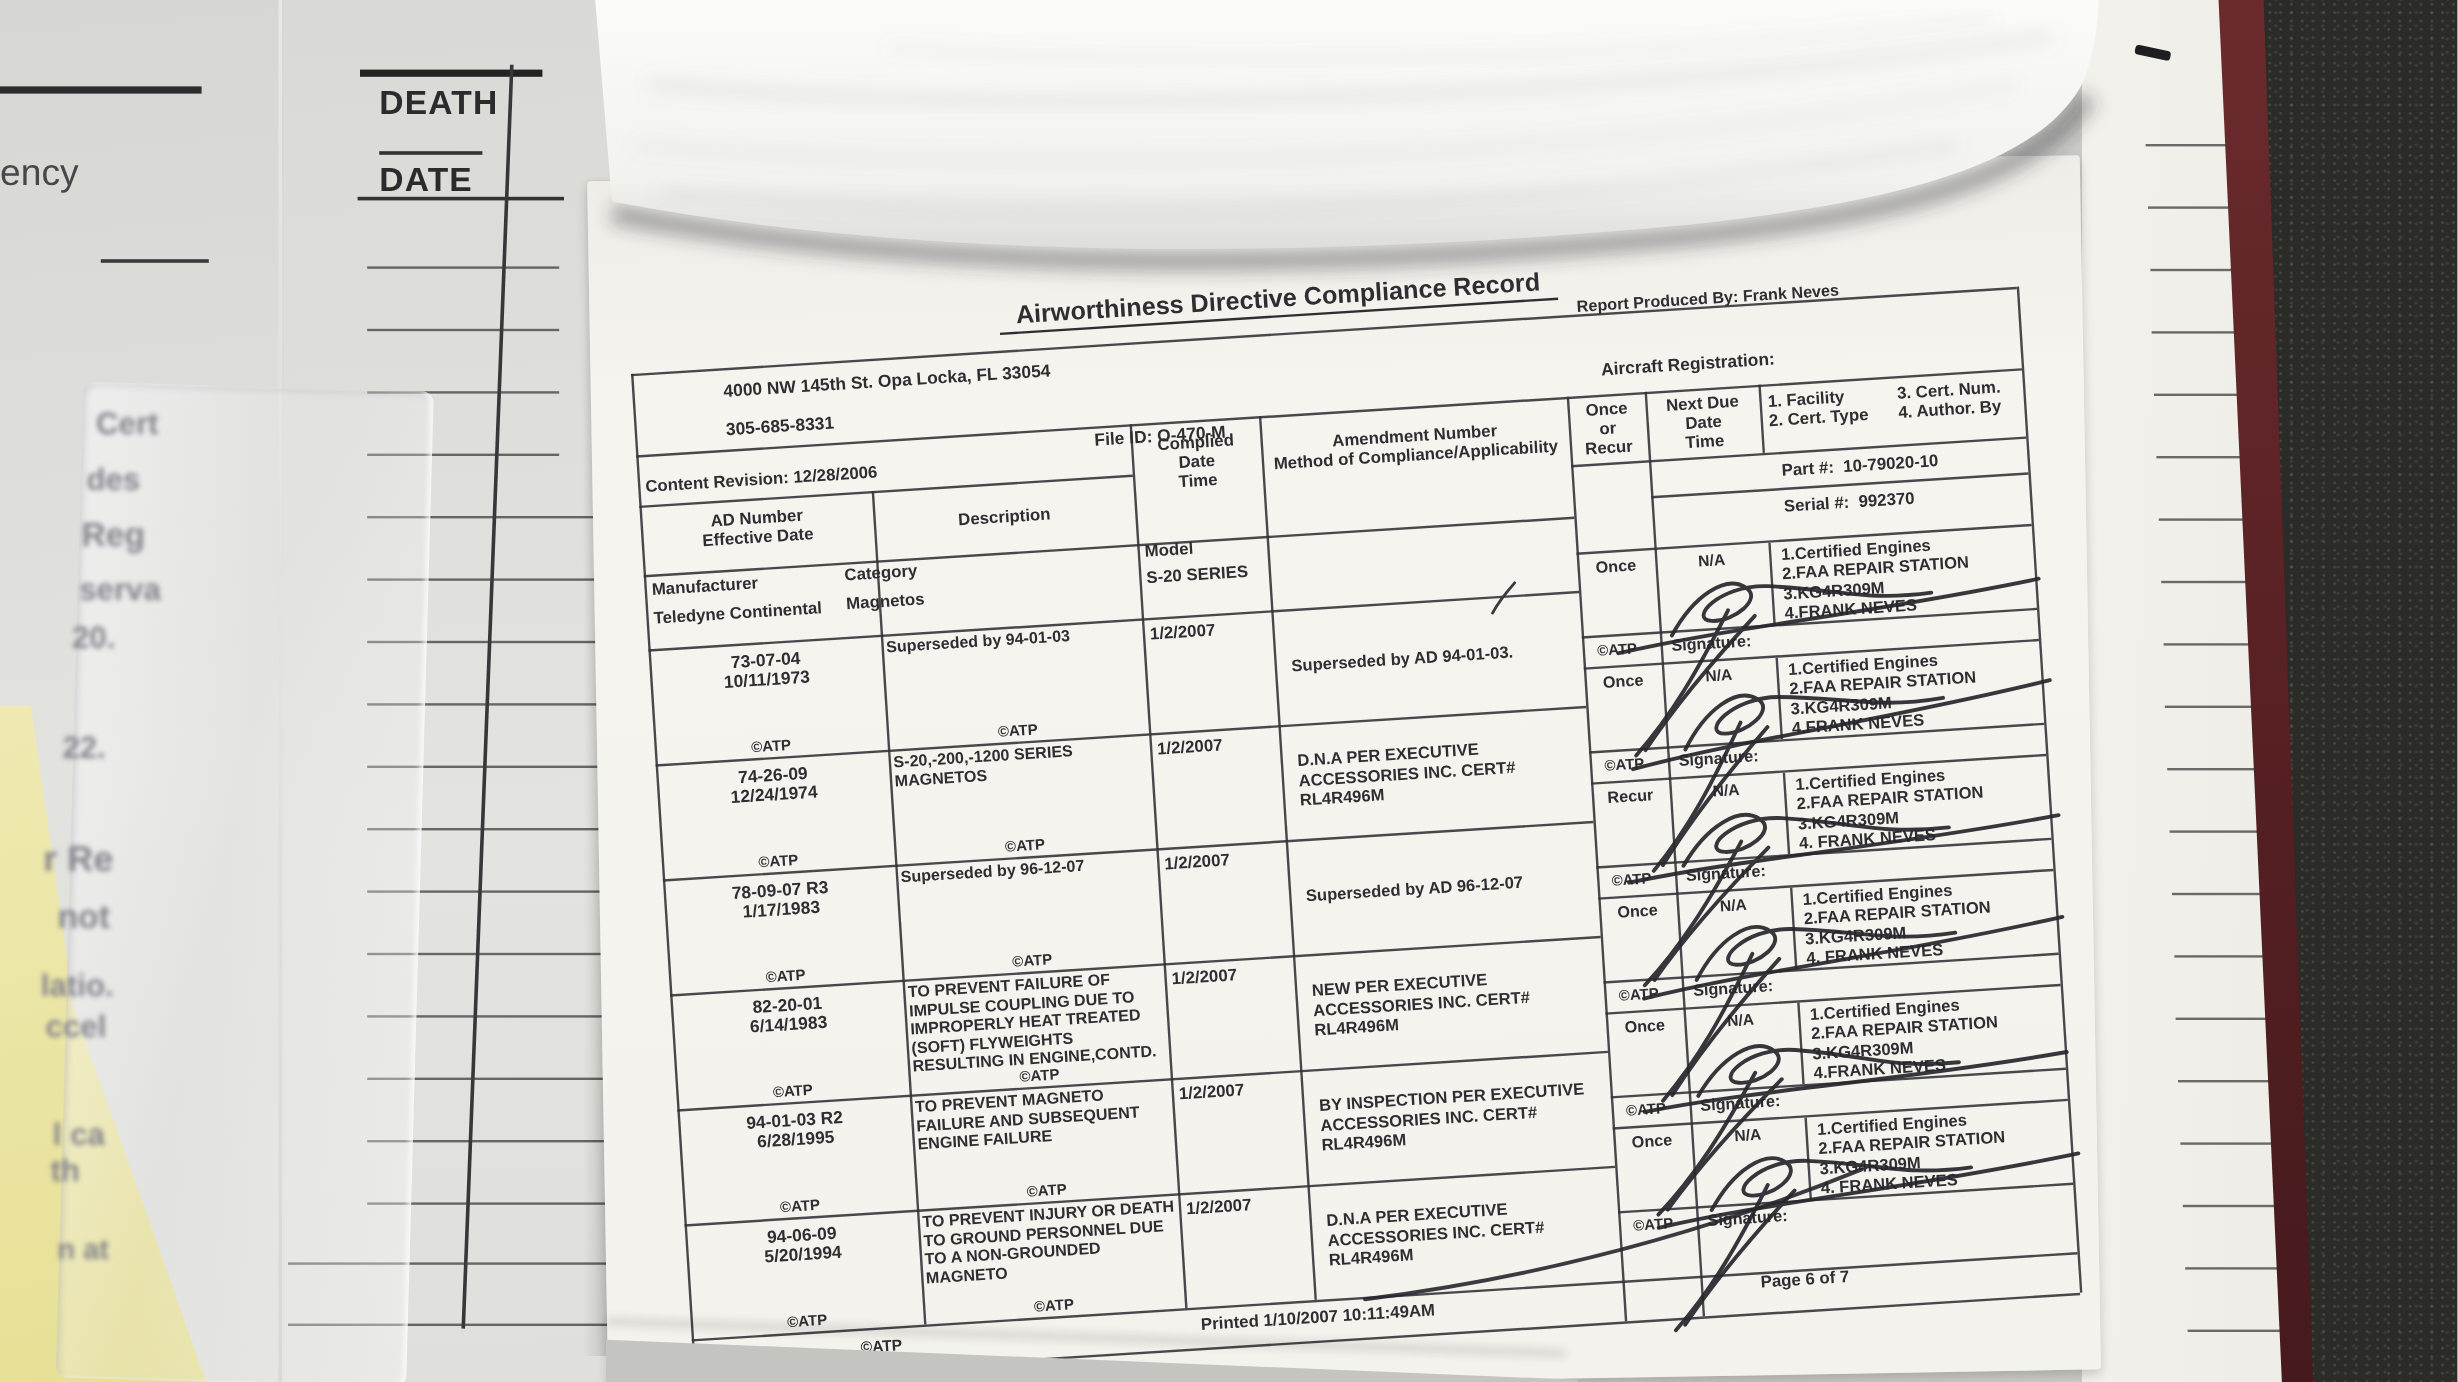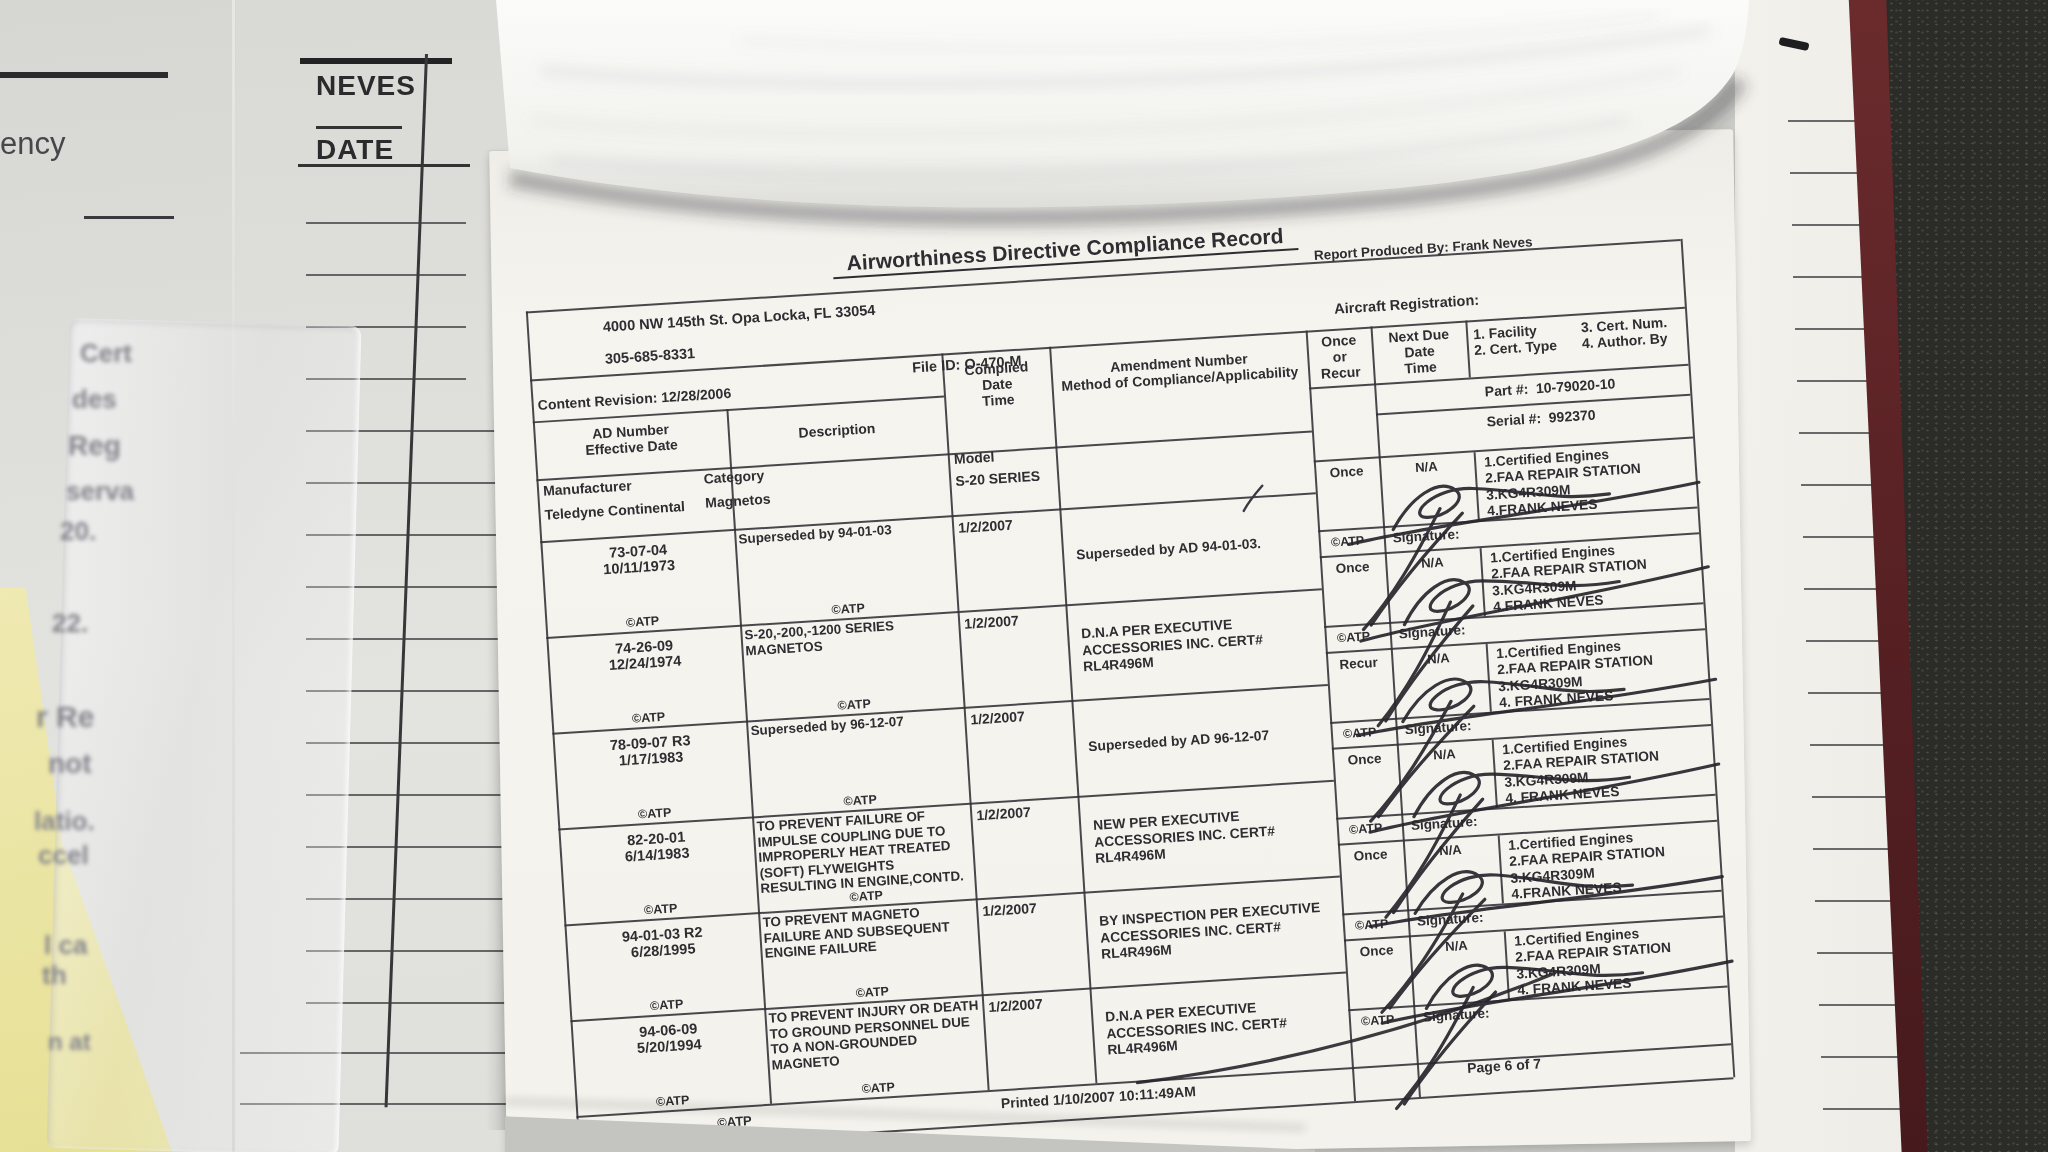--- a/index.html
+++ b/index.html
@@ -124,21 +124,21 @@
 
   <div class="left-page">
     <div class="thick"></div>
     <div class="word">ency</div>
     <div class="l2"></div>
   </div>
   <div class="crease"></div>
 
   <div class="logbook">
     <div class="thick"></div>
-    <div class="year">NEVES</div>
+    <div class="year">DEATH</div>
     <div class="yrline"></div>
     <div class="date">DATE</div>
     <div class="hdrbot"></div>
     <div class="vert"></div>
     <div id="logbook-lines">
         <div class="rul" style="left: 70px; top: 222px; width: 160px;"></div>
         <div class="rul" style="left: 70px; top: 274px; width: 160px;"></div>
         <div class="rul" style="left: 70px; top: 326px; width: 160px;"></div>
         <div class="rul" style="left: 70px; top: 378px; width: 160px;"></div>
         <div class="rul" style="left: 70px; top: 430px; width: 212px;"></div>

